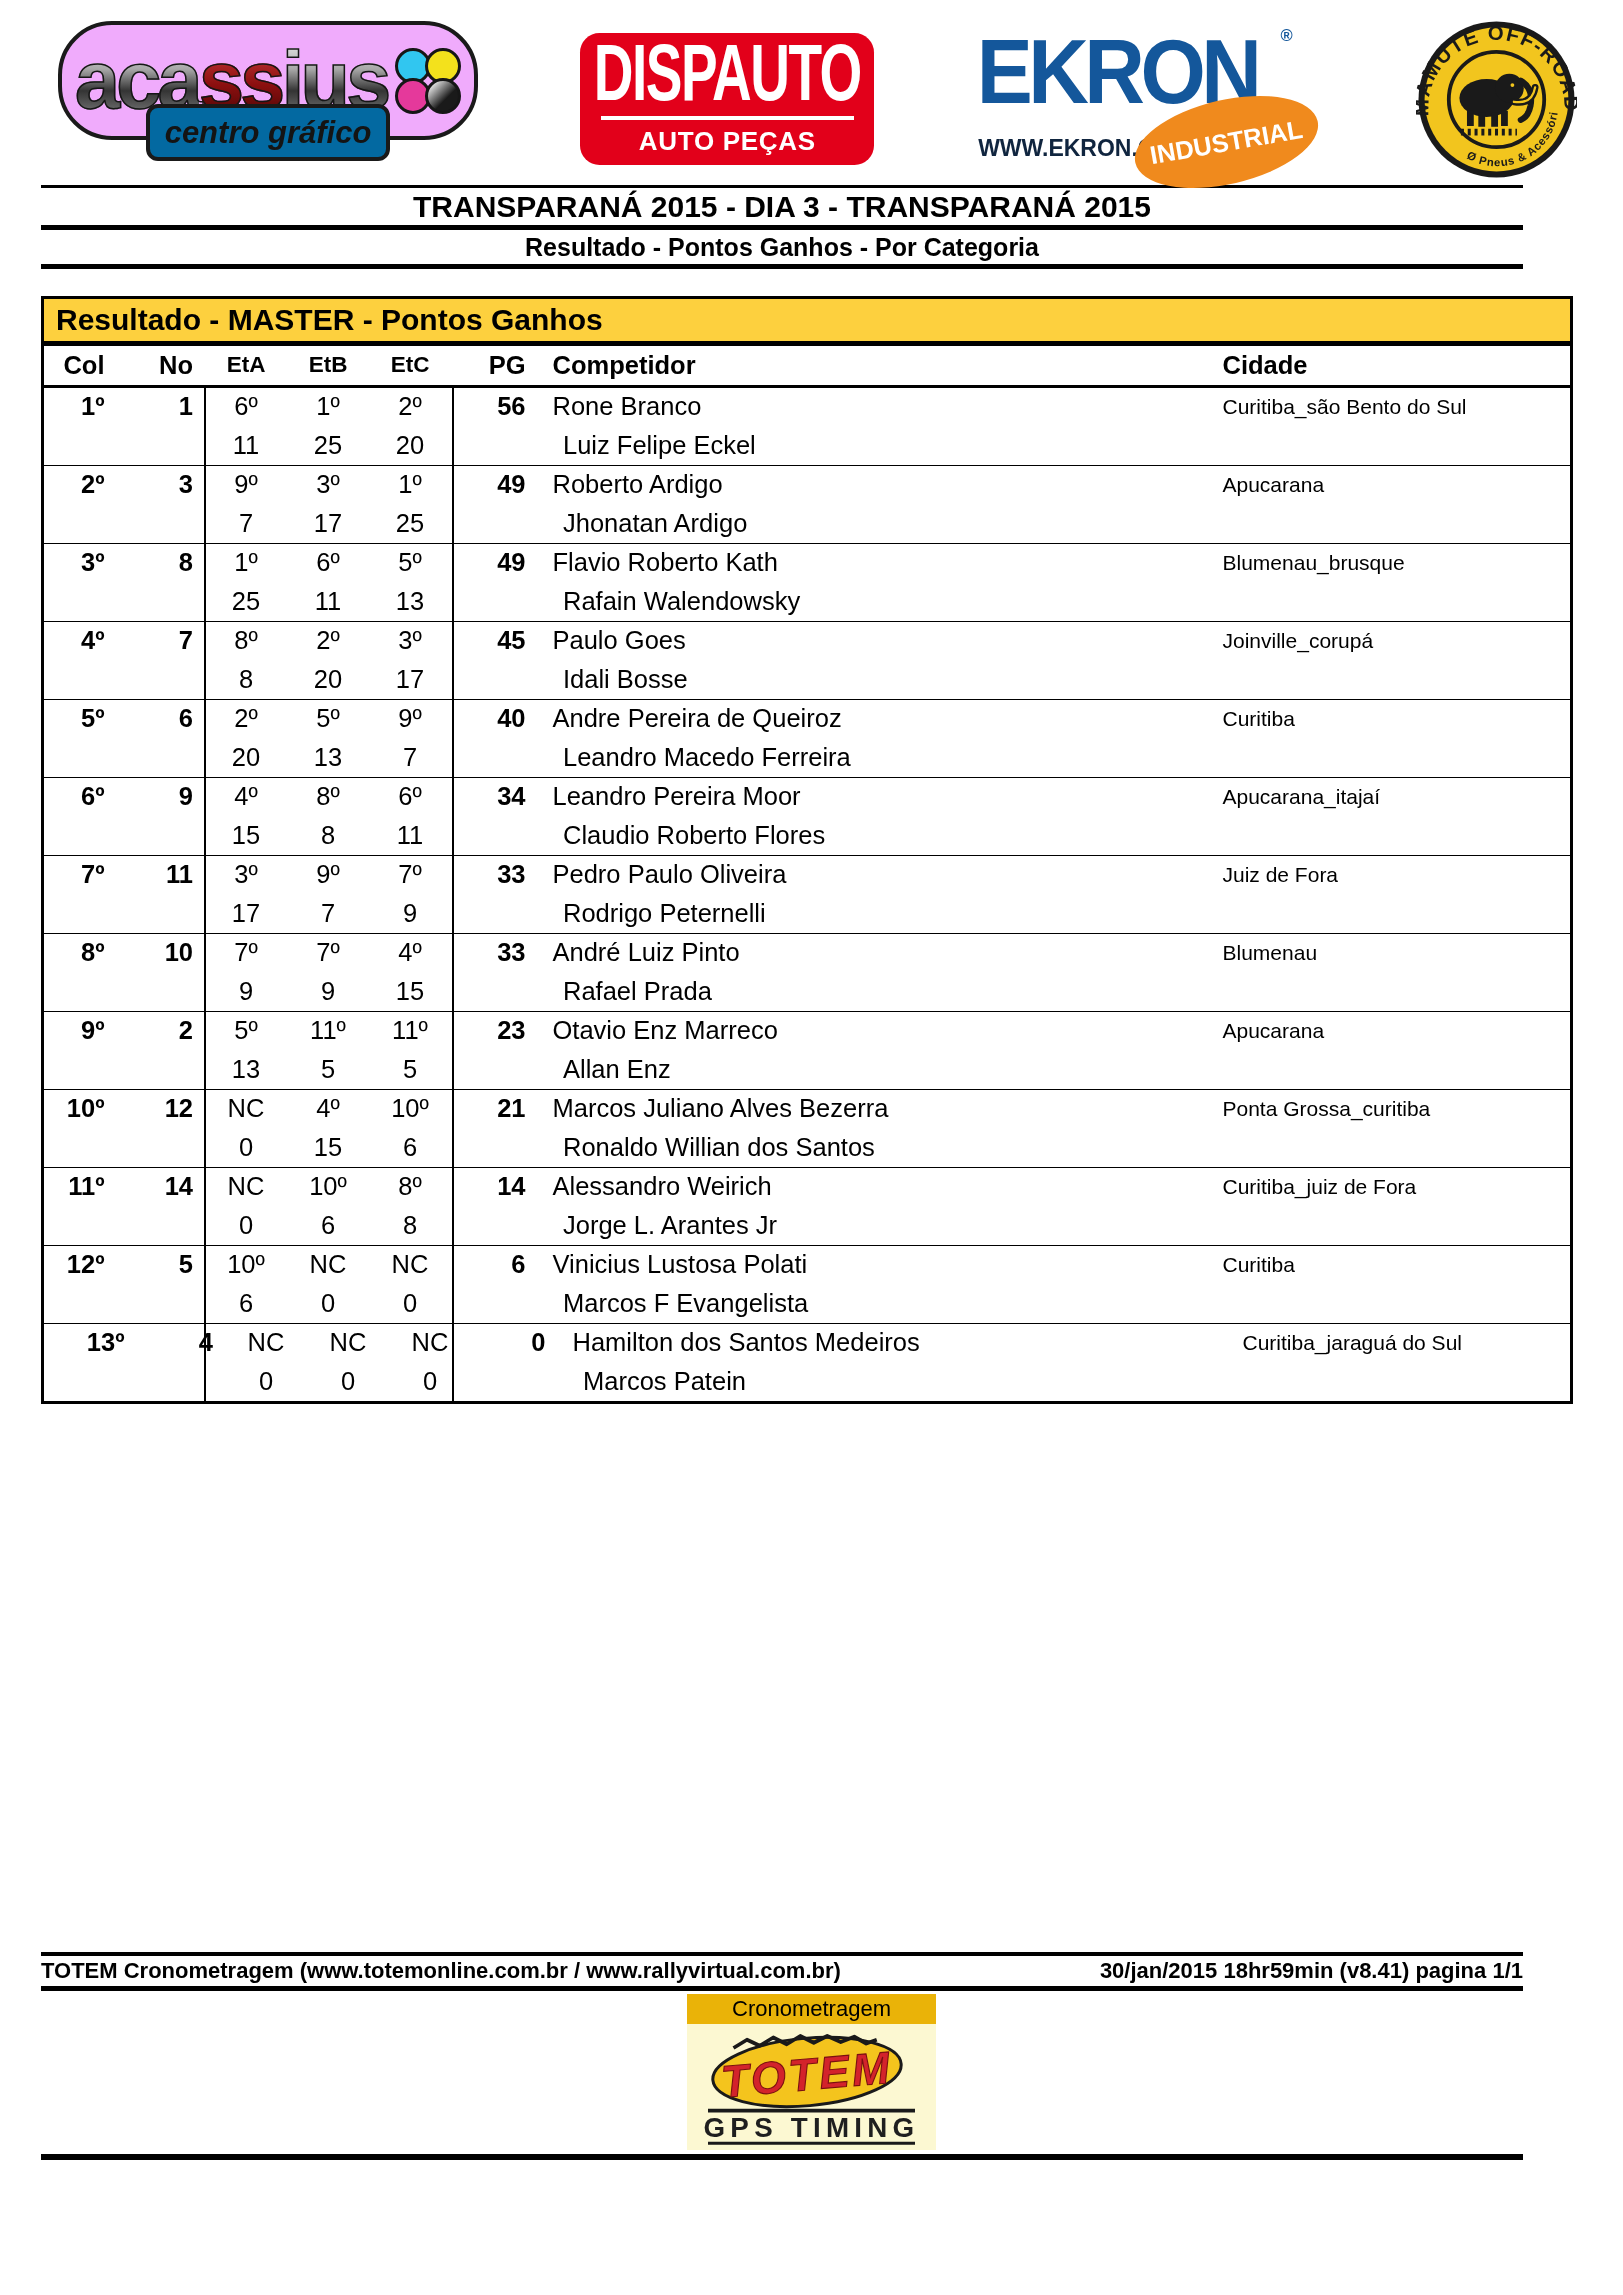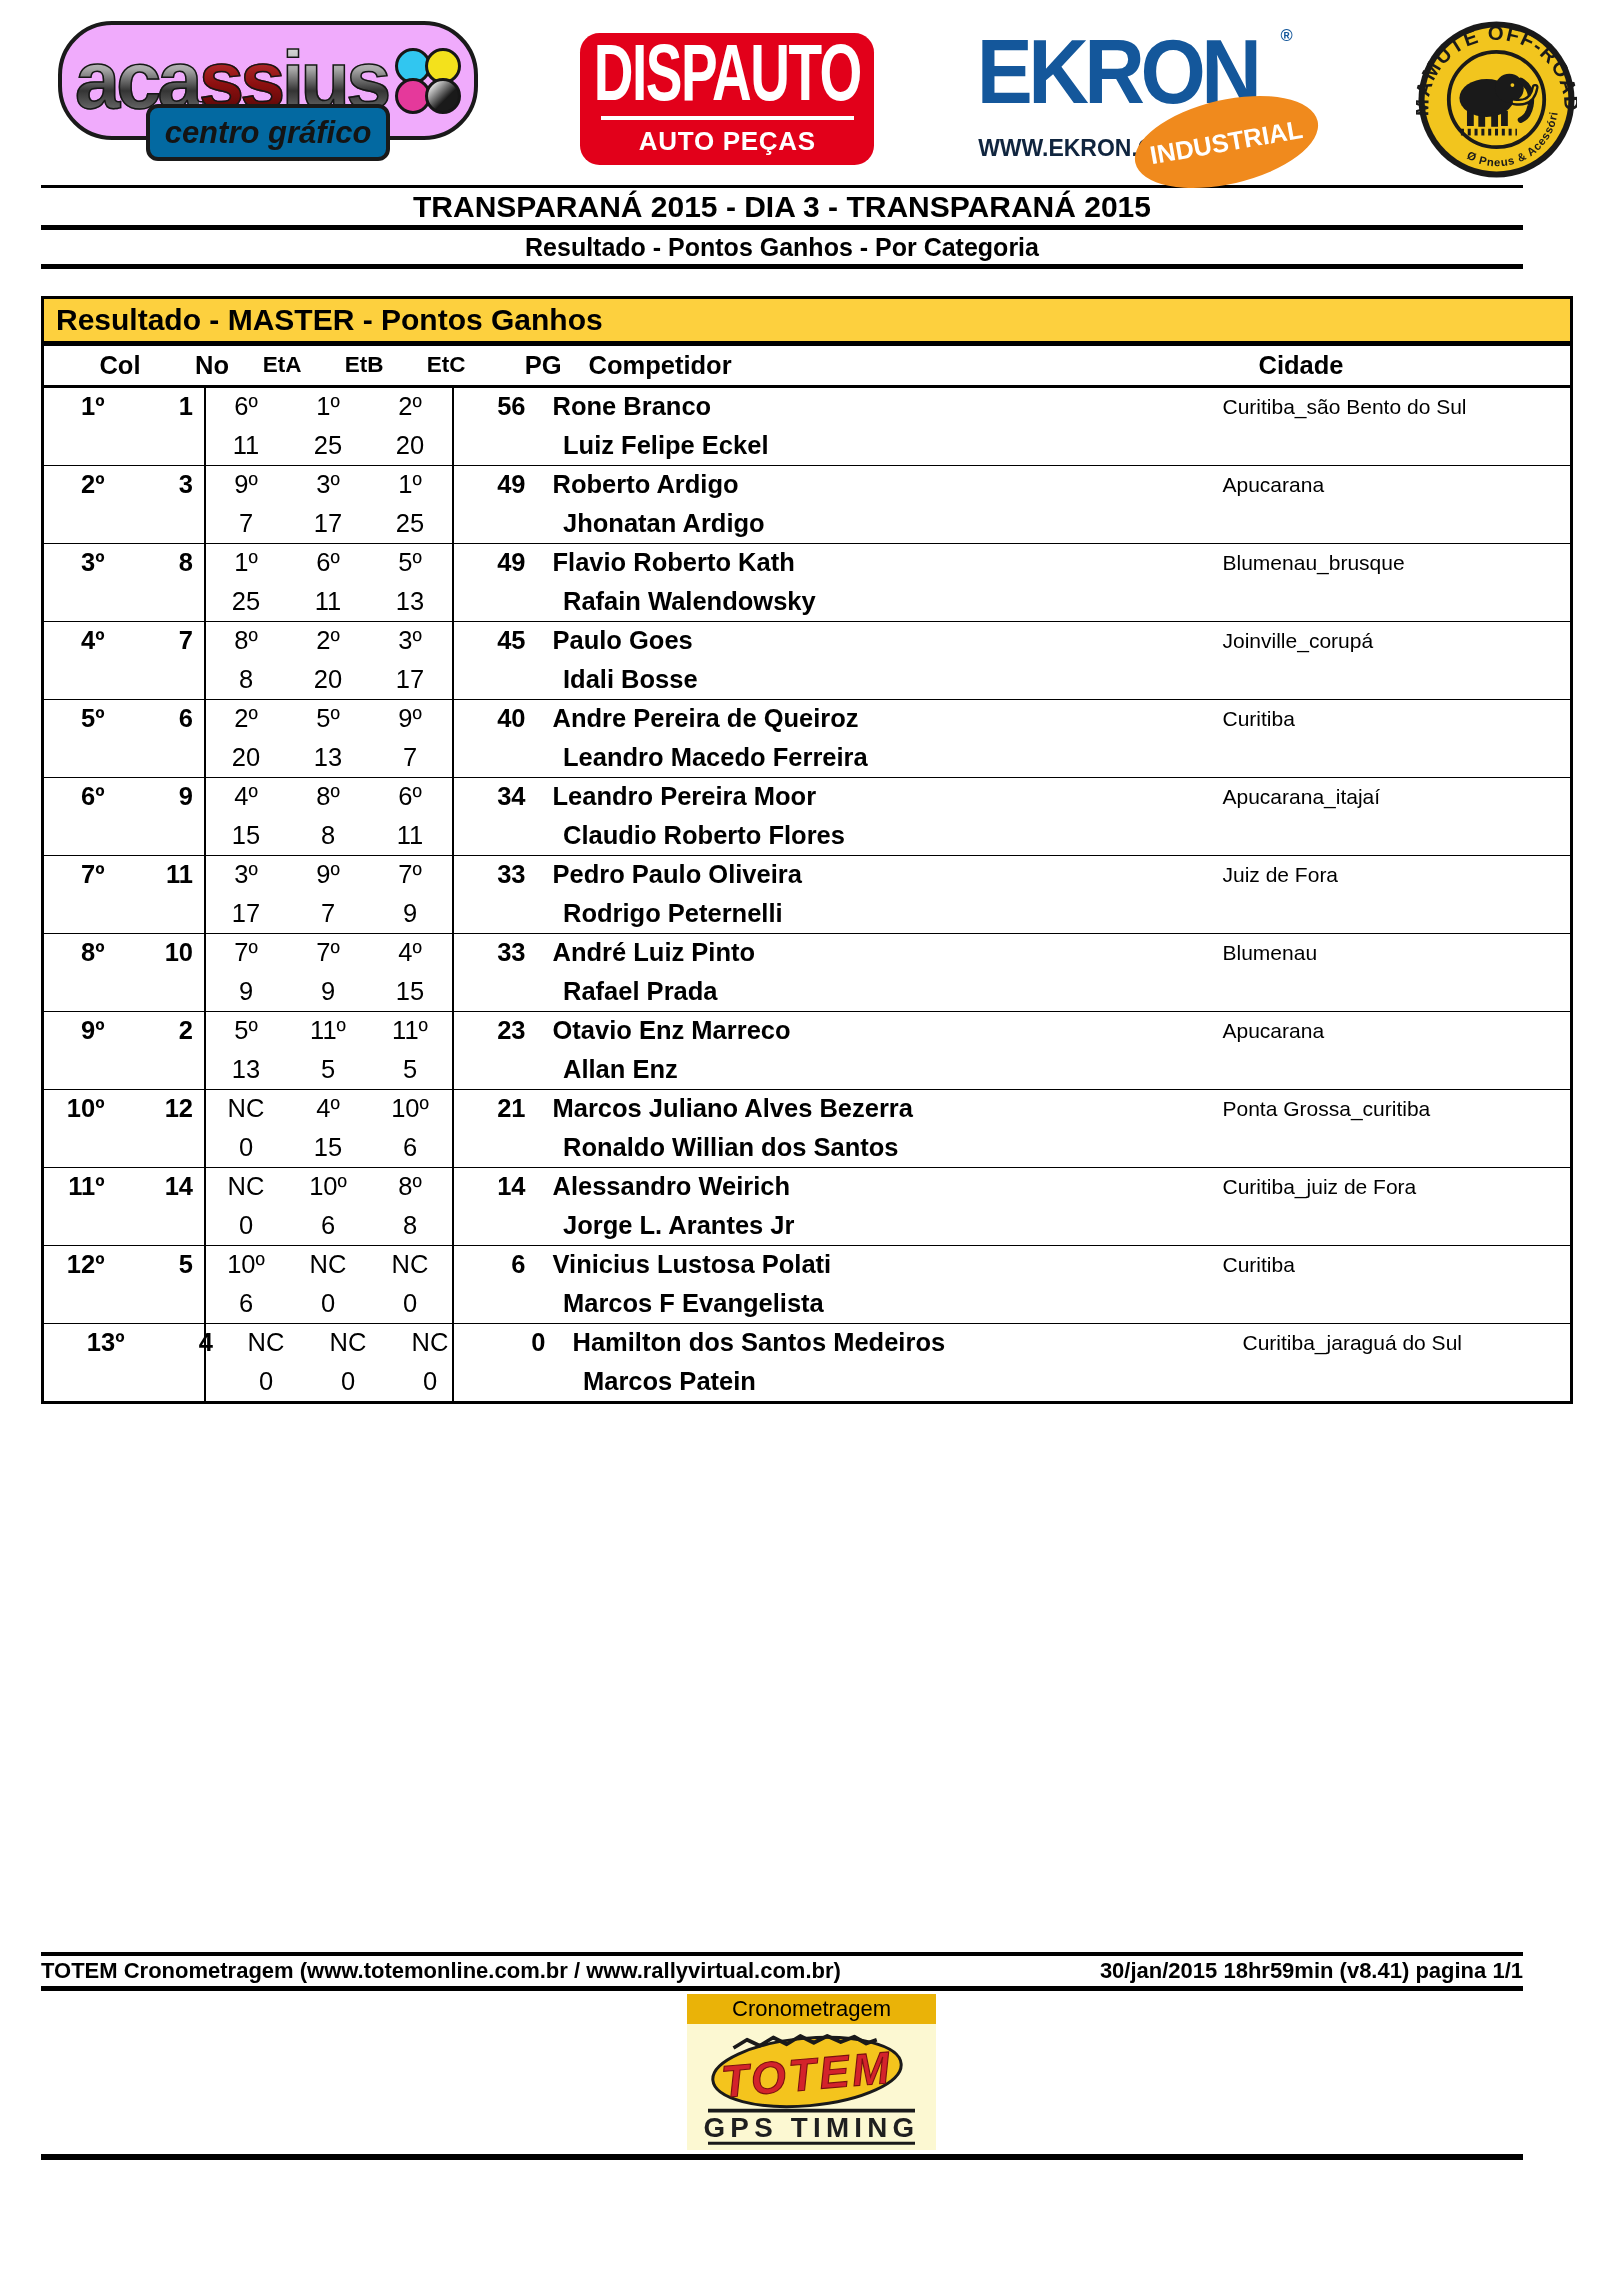--- a/index.html
+++ b/index.html
@@ -58,40 +58,40 @@
   .subtitle{font-size:25px;font-weight:bold;text-align:center;line-height:34px;margin-right:50px;}
   .hr{margin-right:50px;}
 
   
   .banner{margin:27px 50px 0 41px;background:#FDD03E;border:3.7px solid #000;height:42px;
           display:flex;align-items:center;padding-left:12px;font-size:30px;font-weight:bold;}
 
   
   .rtable{margin:0 50px 0 41px;border:3px solid #000;border-top-width:2.2px;}
   .tgrid{display:grid;grid-template-columns:71px 90px 82px 82px 82px 82px 667px 1fr;}
-  .thead{height:39px;border-bottom:3px solid #000;font-weight:bold;padding-left:36px;}
+  .thead{height:39px;border-bottom:3px solid #000;font-weight:bold;}
   .thead > div{display:flex;align-items:center;font-size:25.5px;}
   .h-col,.h-no,.h-pg{justify-content:flex-end;}
   .h-col{padding-right:10.5px;}
   .h-no{padding-right:12px;}
   .h-et{justify-content:center;font-size:22.5px !important;}
   .h-pg{padding-right:7.5px;}
   .h-comp{padding-left:19.5px;}
   .h-city{padding-left:22.5px;}
   .tbody{position:relative;}
   .vline{position:absolute;top:0;bottom:0;width:1.5px;background:#000;}
   .vline.v1{left:160px;}
   .vline.v2{left:408px;}
   .entry{grid-template-rows:38px 39px;border-bottom:1.5px solid #000;font-size:25.5px;}
   .entry:last-child{border-bottom:none;padding-left:20px;}
   .entry .c{display:flex;align-items:center;}
   .r1{grid-row:1;}
   .r2{grid-row:2;}
   .g1{grid-column:1;} .g2{grid-column:2;} .g3{grid-column:3;} .g4{grid-column:4;}
-  .g5{grid-column:5;} .g6{grid-column:6;} .g7{grid-column:7;font-weight:bold;} .g8{grid-column:8;}
+  .g5{grid-column:5;} .g6{grid-column:6;} .g7{grid-column:7;} .g8{grid-column:8;}
   .cell-col,.cell-no,.cell-pg{font-weight:bold;justify-content:flex-end;}
   .cell-col{padding-right:10.5px;}
   .cell-no{padding-right:12px;}
   .cell-et{justify-content:center;}
   .cell-pg{padding-right:7.5px;}
   .cell-drv{padding-left:19.5px;}
   .cell-codrv{padding-left:30px;}
   .cell-city{padding-left:22.5px;font-size:21px;}
 
   

